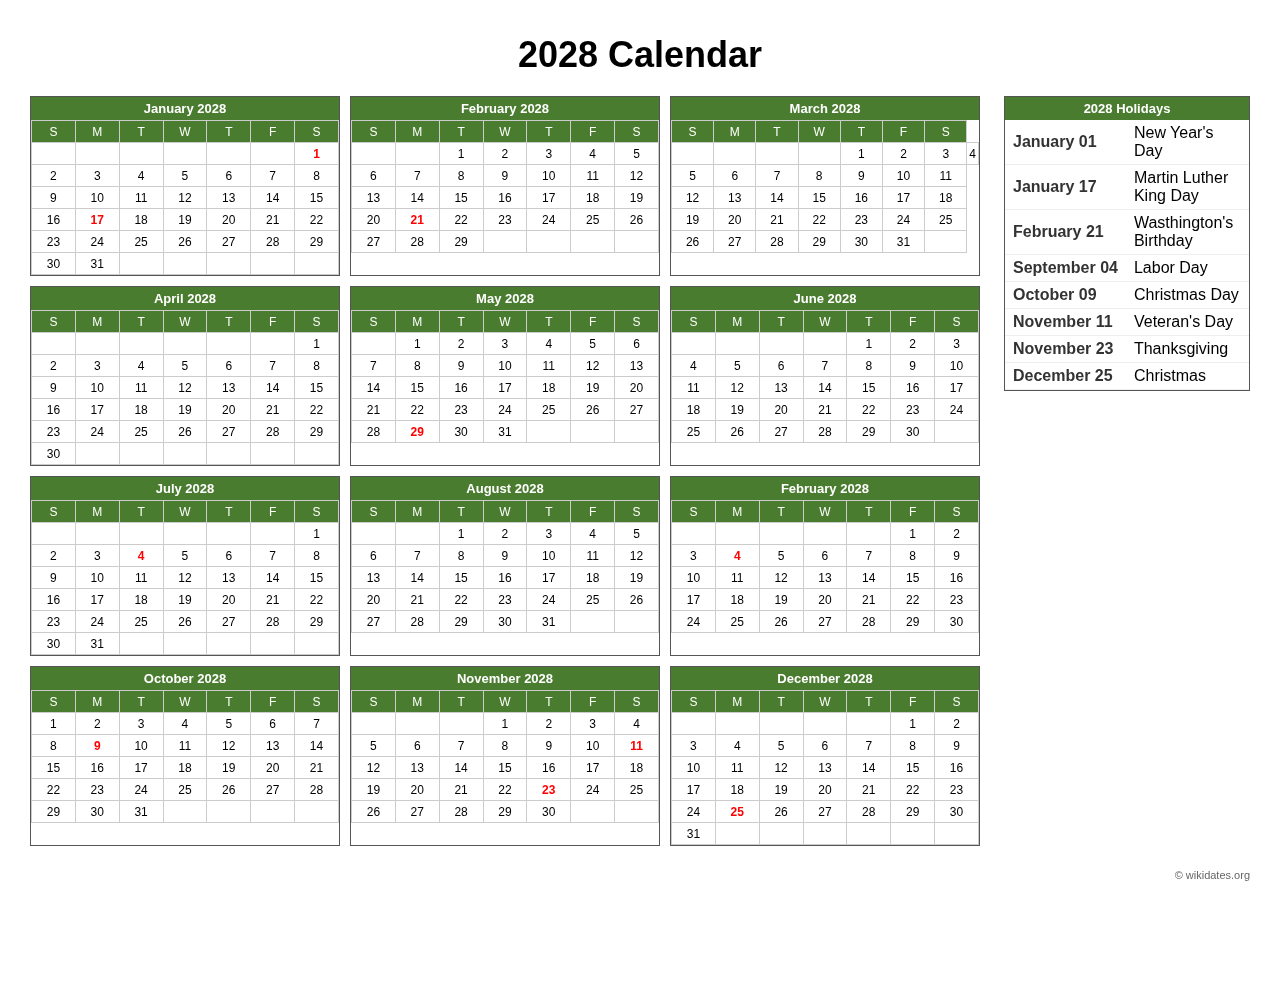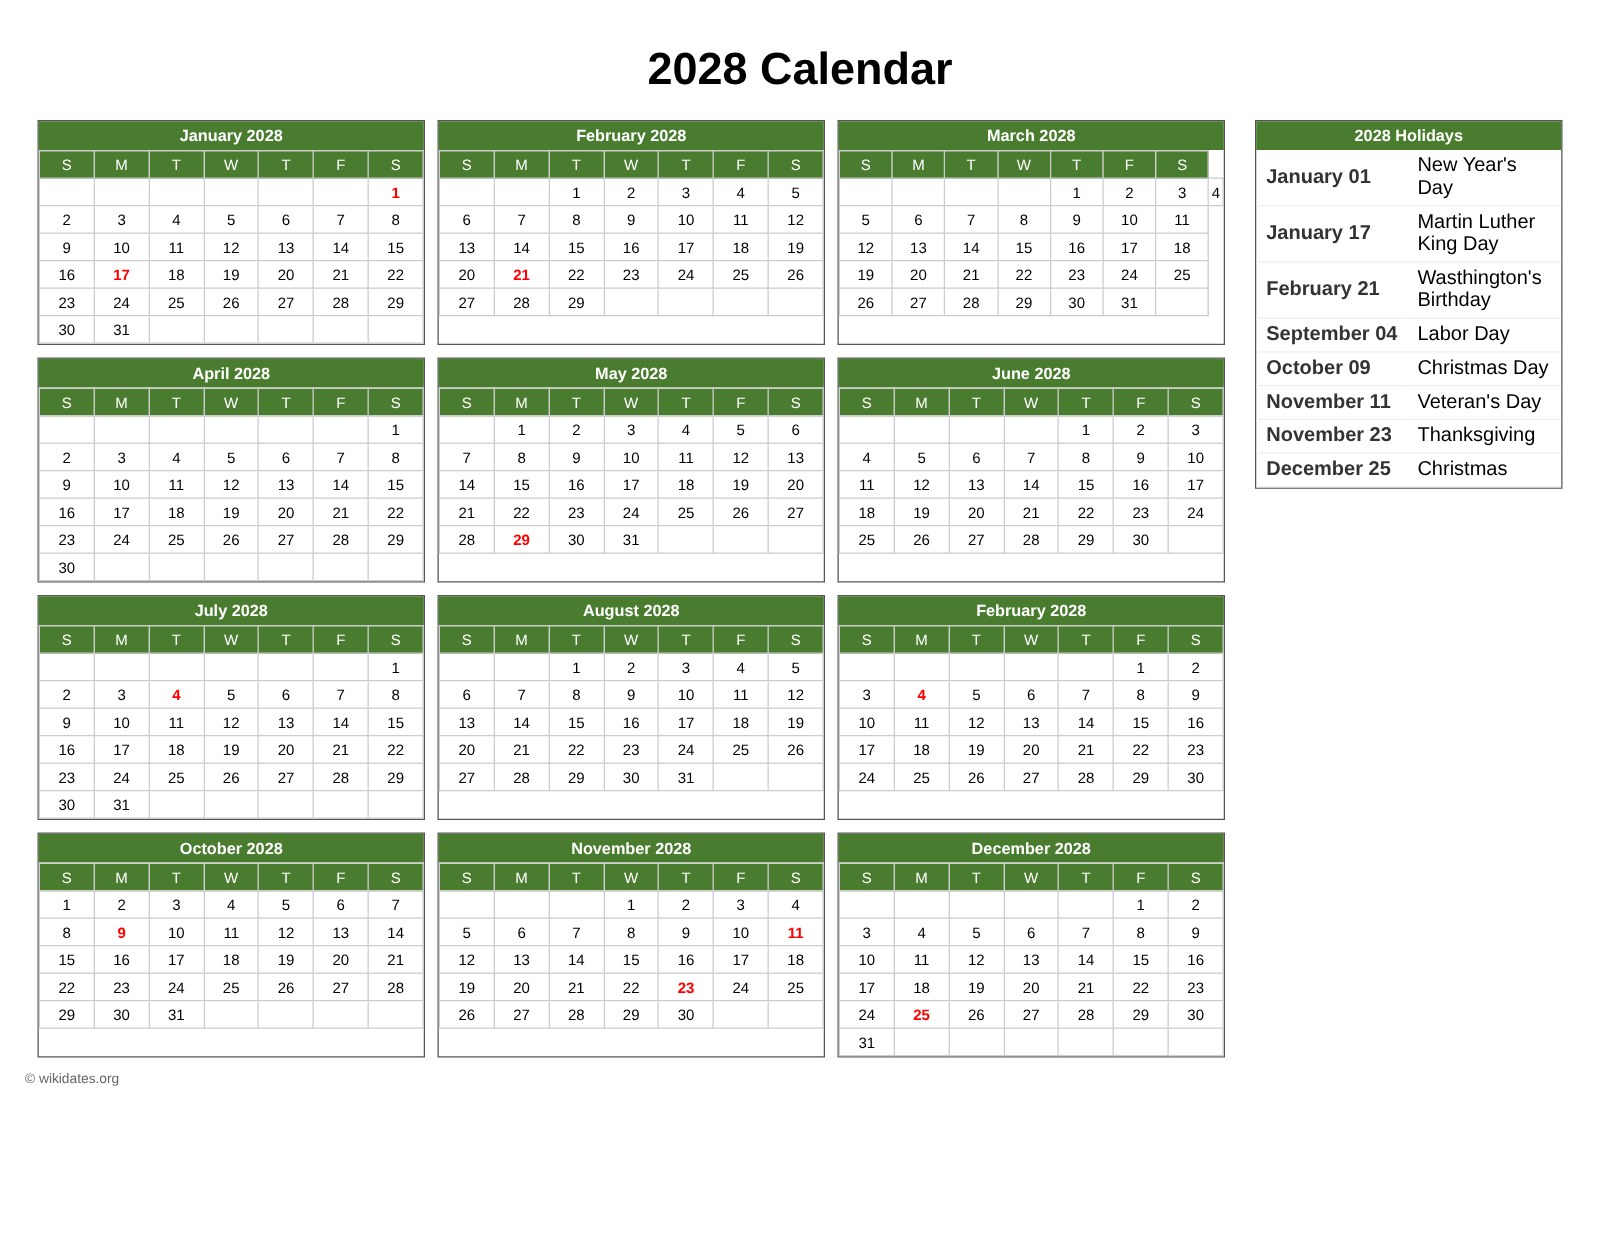--- a/index.html
+++ b/index.html
@@ -69,23 +69,24 @@
     .holidays-table td {
       padding: 4px 8px;
       border-bottom: 1px solid #eee;
     }
     .holidays-table td:first-child {
       font-weight: bold;
       white-space: nowrap;
       color: #333;
     }
     .footer {
+      text-align: right;
       font-size: 11px;
       color: #666;
-      margin-top: 11px;
+      margin-top: 23px;
       padding-right: 10px;
     }
 
     
     .full-layout {
       display: grid;
       grid-template-columns: 950px 1fr;
       gap: 8px;
       padding: 0 10px;
     }

